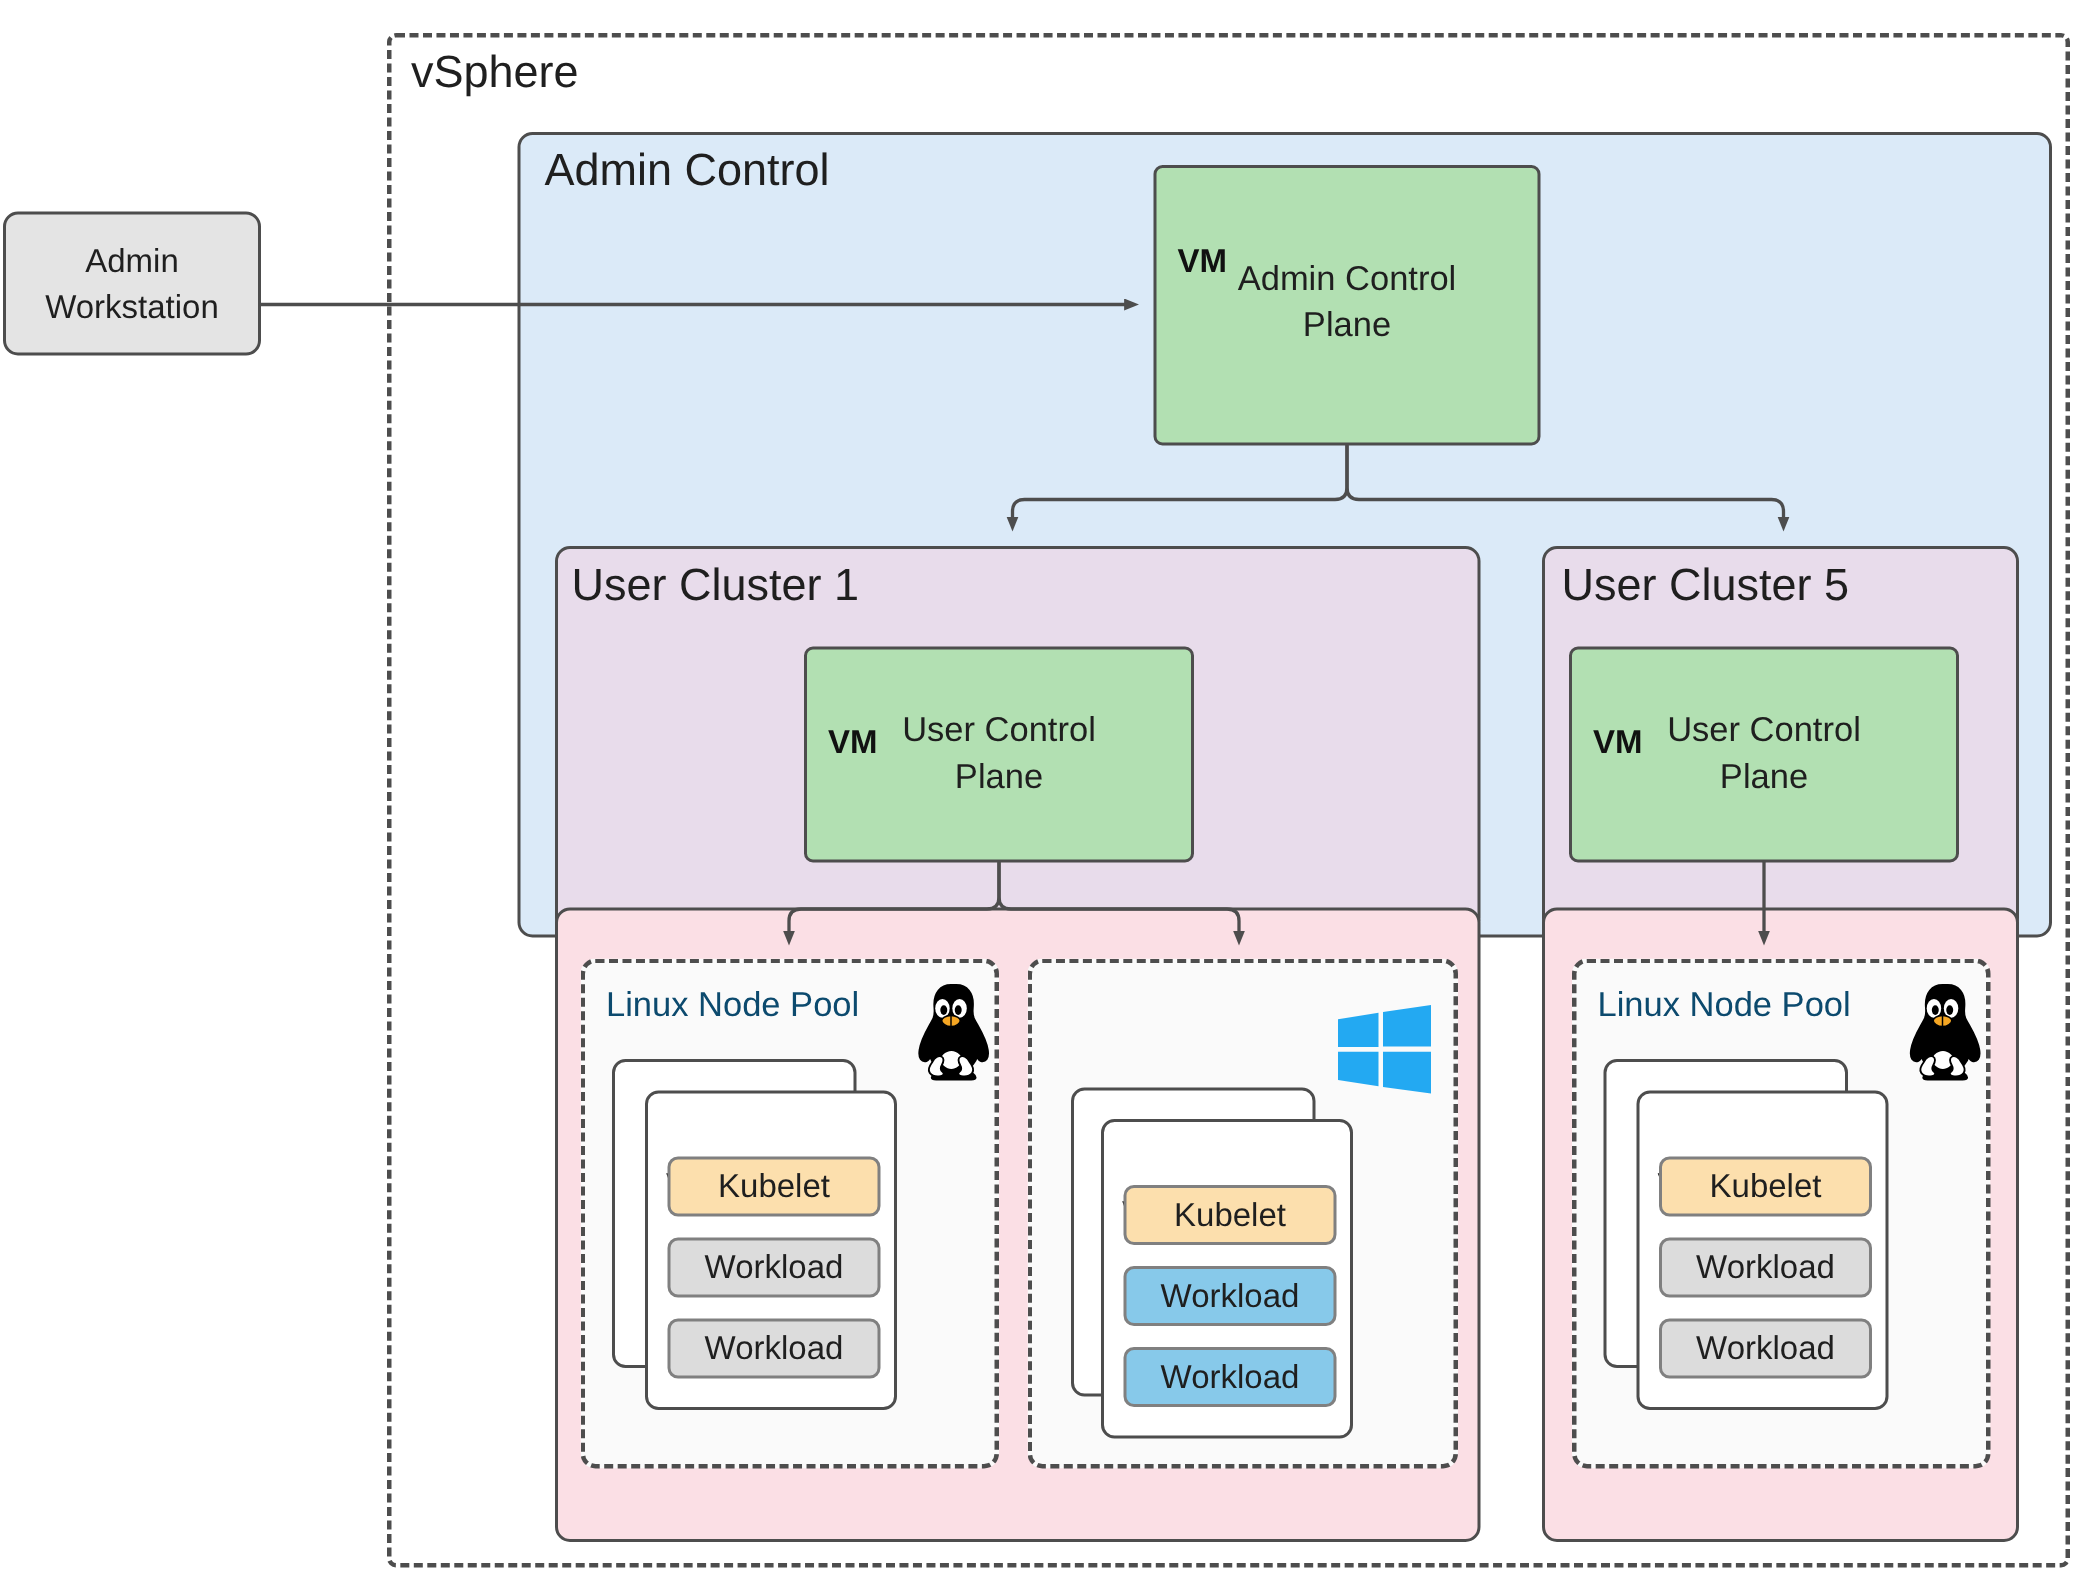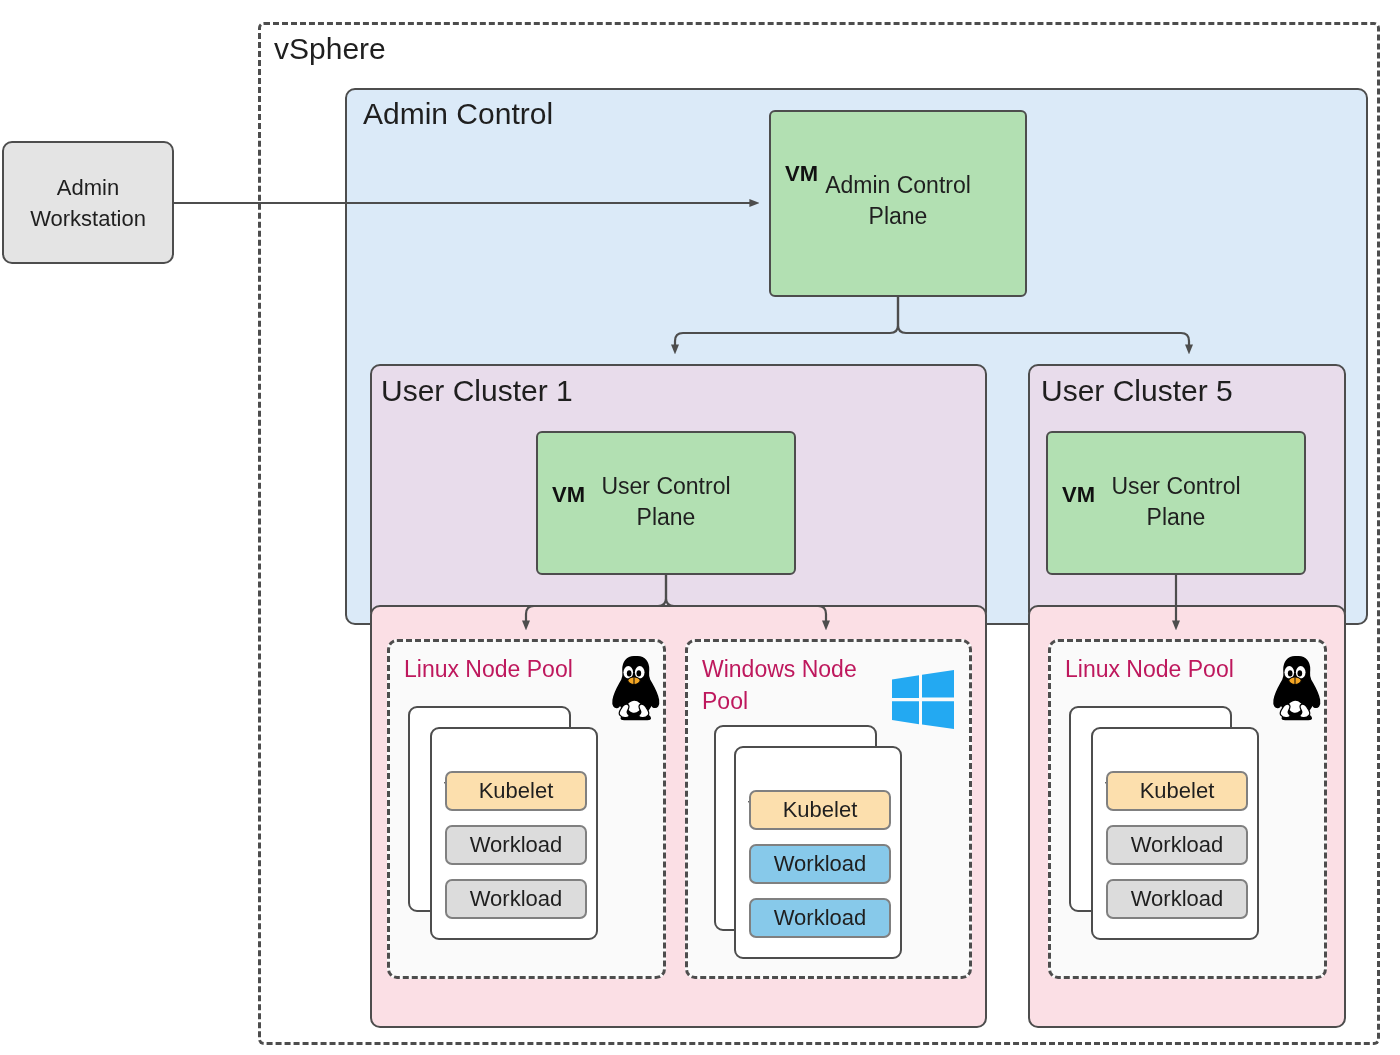--- a/index.html
+++ b/index.html
@@ -70,21 +70,21 @@
     position:absolute;
     font-size:30px;
     line-height:30px;
     color:#1f1f1f;
     white-space:nowrap;
   }
   .pool-label{
     position:absolute;
     font-size:23px;
     line-height:32px;
-    color:#be185d;
+    color:#0c4a6e;
   }
   .vm-tag{
     position:absolute;
     font-size:22px;
     font-weight:bold;
     line-height:26px;
     color:#111111;
     margin-top:41px;
   }
   .centered-text{
@@ -138,21 +138,21 @@
 <body>
 
 <div id="canvas">
 
   <div class="box vsphere" style="left:258px; top:22px; width:1122px; height:1023px;"></div>
   <div class="container-label" style="left:274px; top:34px;">vSphere</div>
 
   <div class="box admin-cluster" style="left:345px; top:88px; width:1023px; height:537px;"></div>
   <div class="container-label" style="left:363px; top:99px;">Admin Control</div>
 
-  <div class="box workstation" style="left:2px; top:141px; width:172px; height:123px;">
+  <div class="box workstation" style="left:2px; top:141px; width:172px; height:96px;">
     <div class="ws-text">
       <span>Admin</span><br>
       <span>Workstation</span>
     </div>
   </div>
 
   <div class="box vm-green" style="left:769px; top:110px; width:258px; height:187px;">
     <div class="vm-tag" style="left:14px; top:8px;">VM</div>
     <div class="centered-text" style="top:58px;">
       <span>Admin Control</span><br>
@@ -207,21 +207,20 @@
     <div class="box vm-card-back" style="left:18px; top:64px; width:163px; height:206px;"></div>
     <div class="box vm-card-front" style="left:40px; top:85px; width:168px; height:213px;">
       <div class="vm-tag" style="left:12px; top:7px;">VM</div>
       <div class="pill pill-kubelet" style="left:13px; top:42px; width:142px; height:40px;">Kubelet</div>
       <div class="pill pill-workload-grey" style="left:13px; top:96px; width:142px; height:40px;">Workload</div>
       <div class="pill pill-workload-grey" style="left:13px; top:150px; width:142px; height:40px;">Workload</div>
     </div>
   </div>
 
   <div class="box pool" style="left:685px; top:639px; width:287px; height:340px;">
-    <div class="pool-label" style="left:14px; top:11px; width:190px;">Windows Node Pool</div>
 
     <div class="logo" style="left:204px; top:28px; width:62px; height:60px;">
       <svg viewBox="0 0 62 60" width="62" height="60" aria-hidden="true">
         <g fill="#23a9f2">
           <polygon points="0,9.5 27,5.2 27,28 0,28"></polygon>
           <polygon points="30,4.7 62,0 62,27.6 30,27.6"></polygon>
           <polygon points="0,31.2 27,31.2 27,54.2 0,50"></polygon>
           <polygon points="30,31.2 62,31.2 62,59 30,54.6"></polygon>
         </g>
       </svg>

